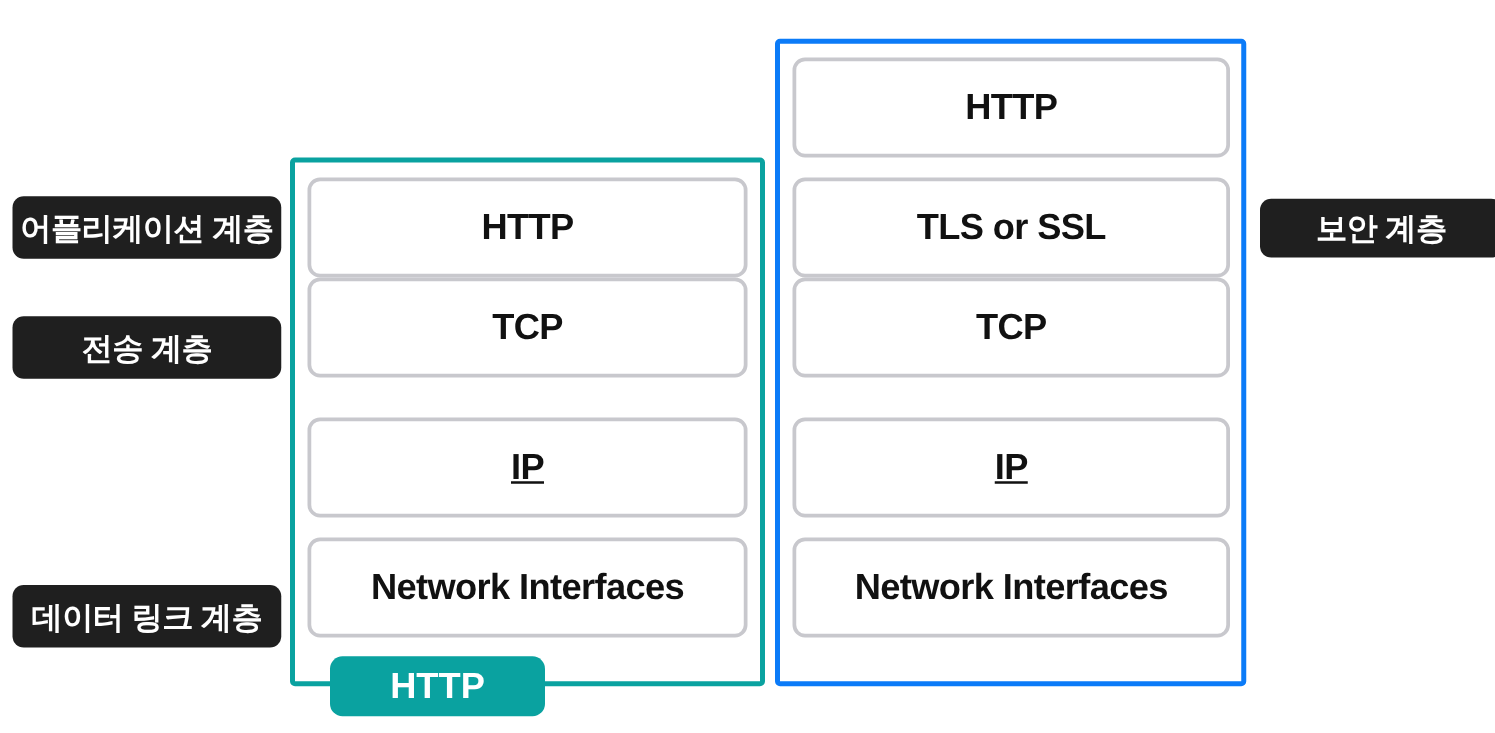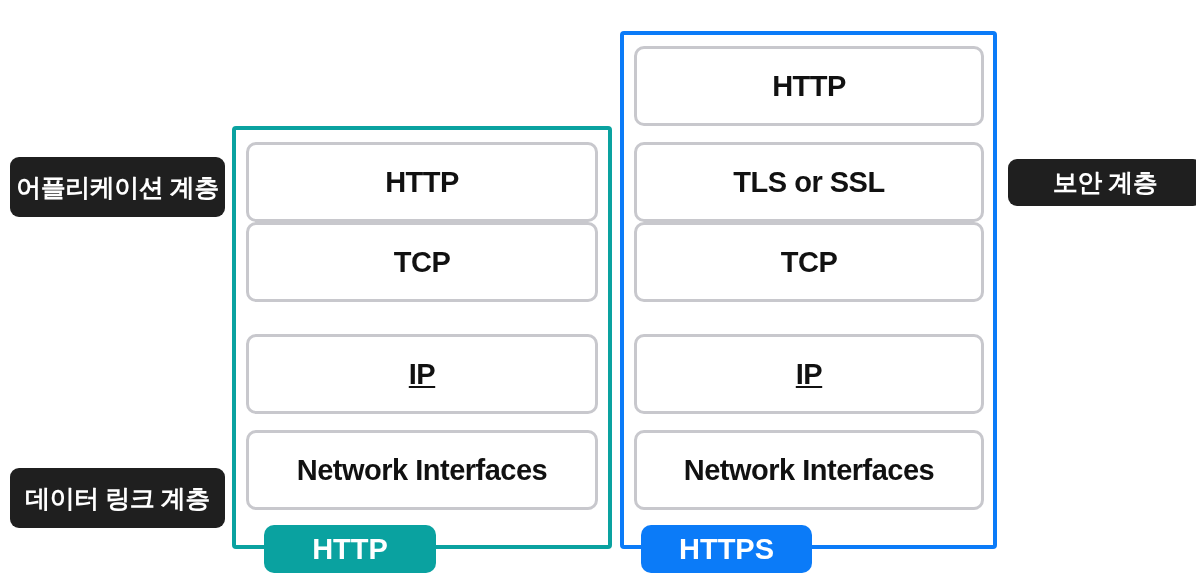--- a/index.html
+++ b/index.html
@@ -15,21 +15,21 @@
   .stage{
     position:relative;
     width:1196px;height:586px;
     background:var(--bg);
     font-family:"Liberation Sans","DejaVu Sans",sans-serif;
     overflow:hidden;
   }
   
   .layer-badge{
     position:absolute;
-    left:10px;width:215px;height:60px;
+    left:10px;width:215px;height:50px;
     background:var(--badge-bg);
     color:var(--badge-text);
     border-radius:9px;
     display:flex;align-items:center;justify-content:center;
     font-size:25px;font-weight:800;
     letter-spacing:-0.5px;
     box-sizing:border-box;
   }
   .layer-badge.right{
     left:1008px;width:194px;height:47px;
@@ -80,20 +80,21 @@
   }
   .tab-badge.http{left:264px;width:172px;background:var(--teal);}
   .tab-badge.https{left:641px;width:171px;background:var(--blue);}
 </style>
 </head>
 <body>
 
 <div class="stage">
 
   <div class="layer-badge" style="top:157px">어플리케이션 계층</div>
+  <div class="layer-badge" style="top:253px">전송 계층</div>
   <div class="layer-badge" style="top:468px">데이터 링크 계층</div>
 
   <div class="layer-badge right" style="top:159px">보안 계층</div>
 
   <div class="stack-container http"></div>
   <div class="col-http">
     <div class="stack-box row-1">HTTP</div>
     <div class="stack-box row-2">TCP</div>
     <div class="stack-box row-3">IP</div>
     <div class="stack-box row-4">Network Interfaces</div>
@@ -101,15 +102,14 @@
   <div class="tab-badge http">HTTP</div>
 
   <div class="stack-container https"></div>
   <div class="col-https">
     <div class="stack-box row-0">HTTP</div>
     <div class="stack-box row-1">TLS or SSL</div>
     <div class="stack-box row-2">TCP</div>
     <div class="stack-box row-3">IP</div>
     <div class="stack-box row-4">Network Interfaces</div>
   </div>
-  <div class="tab-badge https">HTTPS</div>
 
 </div>
 
 </body></html>

